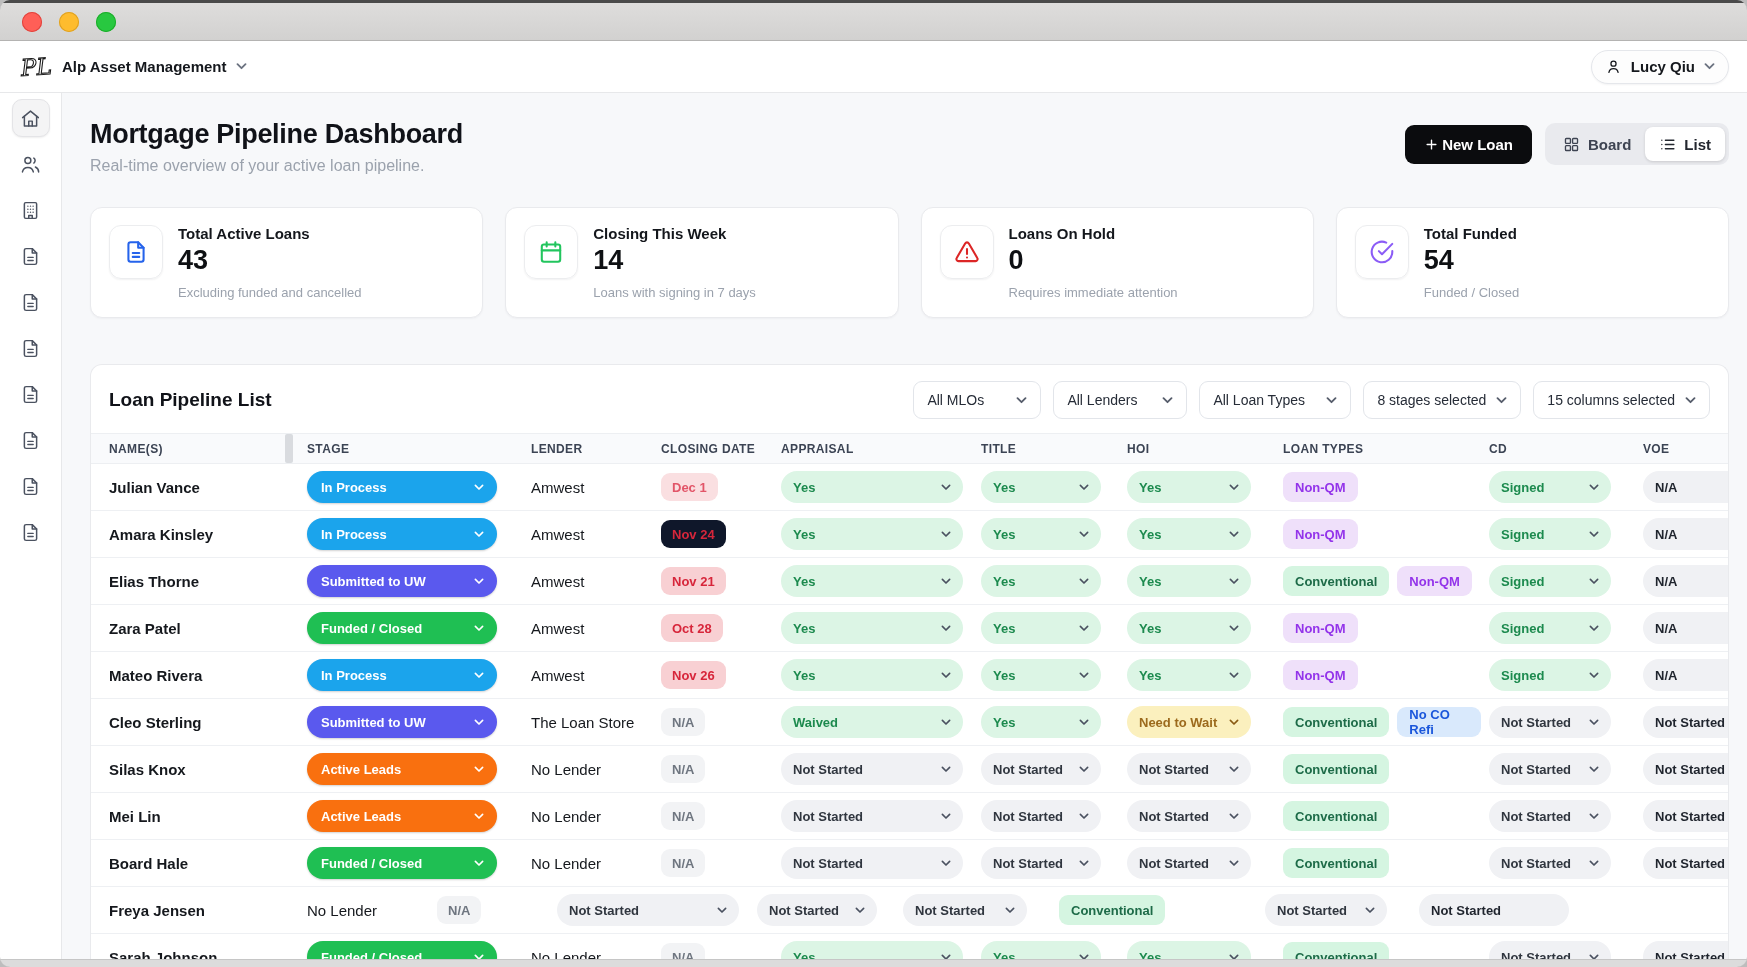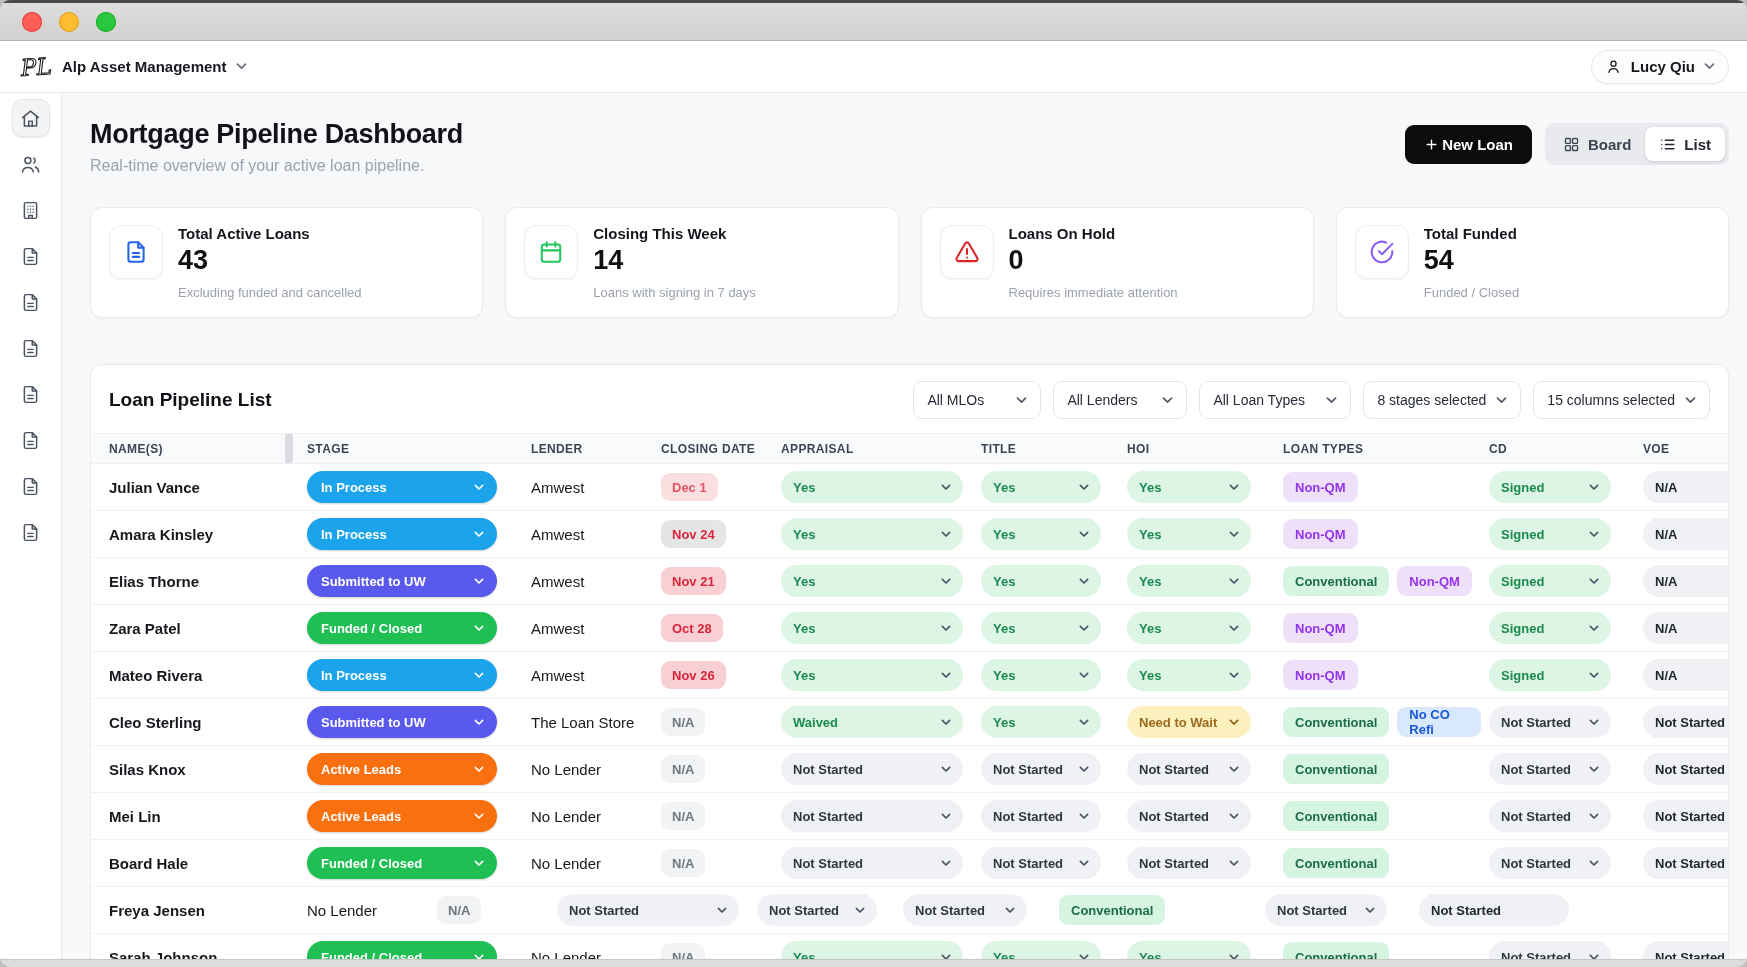--- a/index.html
+++ b/index.html
@@ -452,21 +452,21 @@
                       <svg width="10" height="7" viewBox="0 0 11 7" fill="none" stroke="#ffffff" stroke-width="1.8" stroke-linecap="round" stroke-linejoin="round" style="display:block">
                         <path d="M1.5 1.2 5.5 5.2 9.5 1.2"></path>
                       </svg>
                     </span>
                   </span>
                 </div>
                 <div class="cell" style="width:130px">
                   <span class="lender-text">Amwest</span>
                 </div>
                 <div class="cell" style="width:120px">
-                  <span class="date-pill" style="background:#e5e5e5;color:#D7263B;font-weight:700">Nov 24</span>
+                  <span class="date-pill" style="background:#0f172a;color:#D7263B;font-weight:700">Nov 24</span>
                 </div>
                 <div class="cell" style="width:200px">
                   <span class="dd" style="width:182px;background:#DCF5E5;color:#1C8A4E">
                     <span>Yes</span>
                     <span>
                       <svg width="10" height="7" viewBox="0 0 11 7" fill="none" stroke="#4A5160" stroke-width="1.8" stroke-linecap="round" stroke-linejoin="round" style="display:block">
                         <path d="M1.5 1.2 5.5 5.2 9.5 1.2"></path>
                       </svg>
                     </span>
                   </span>

